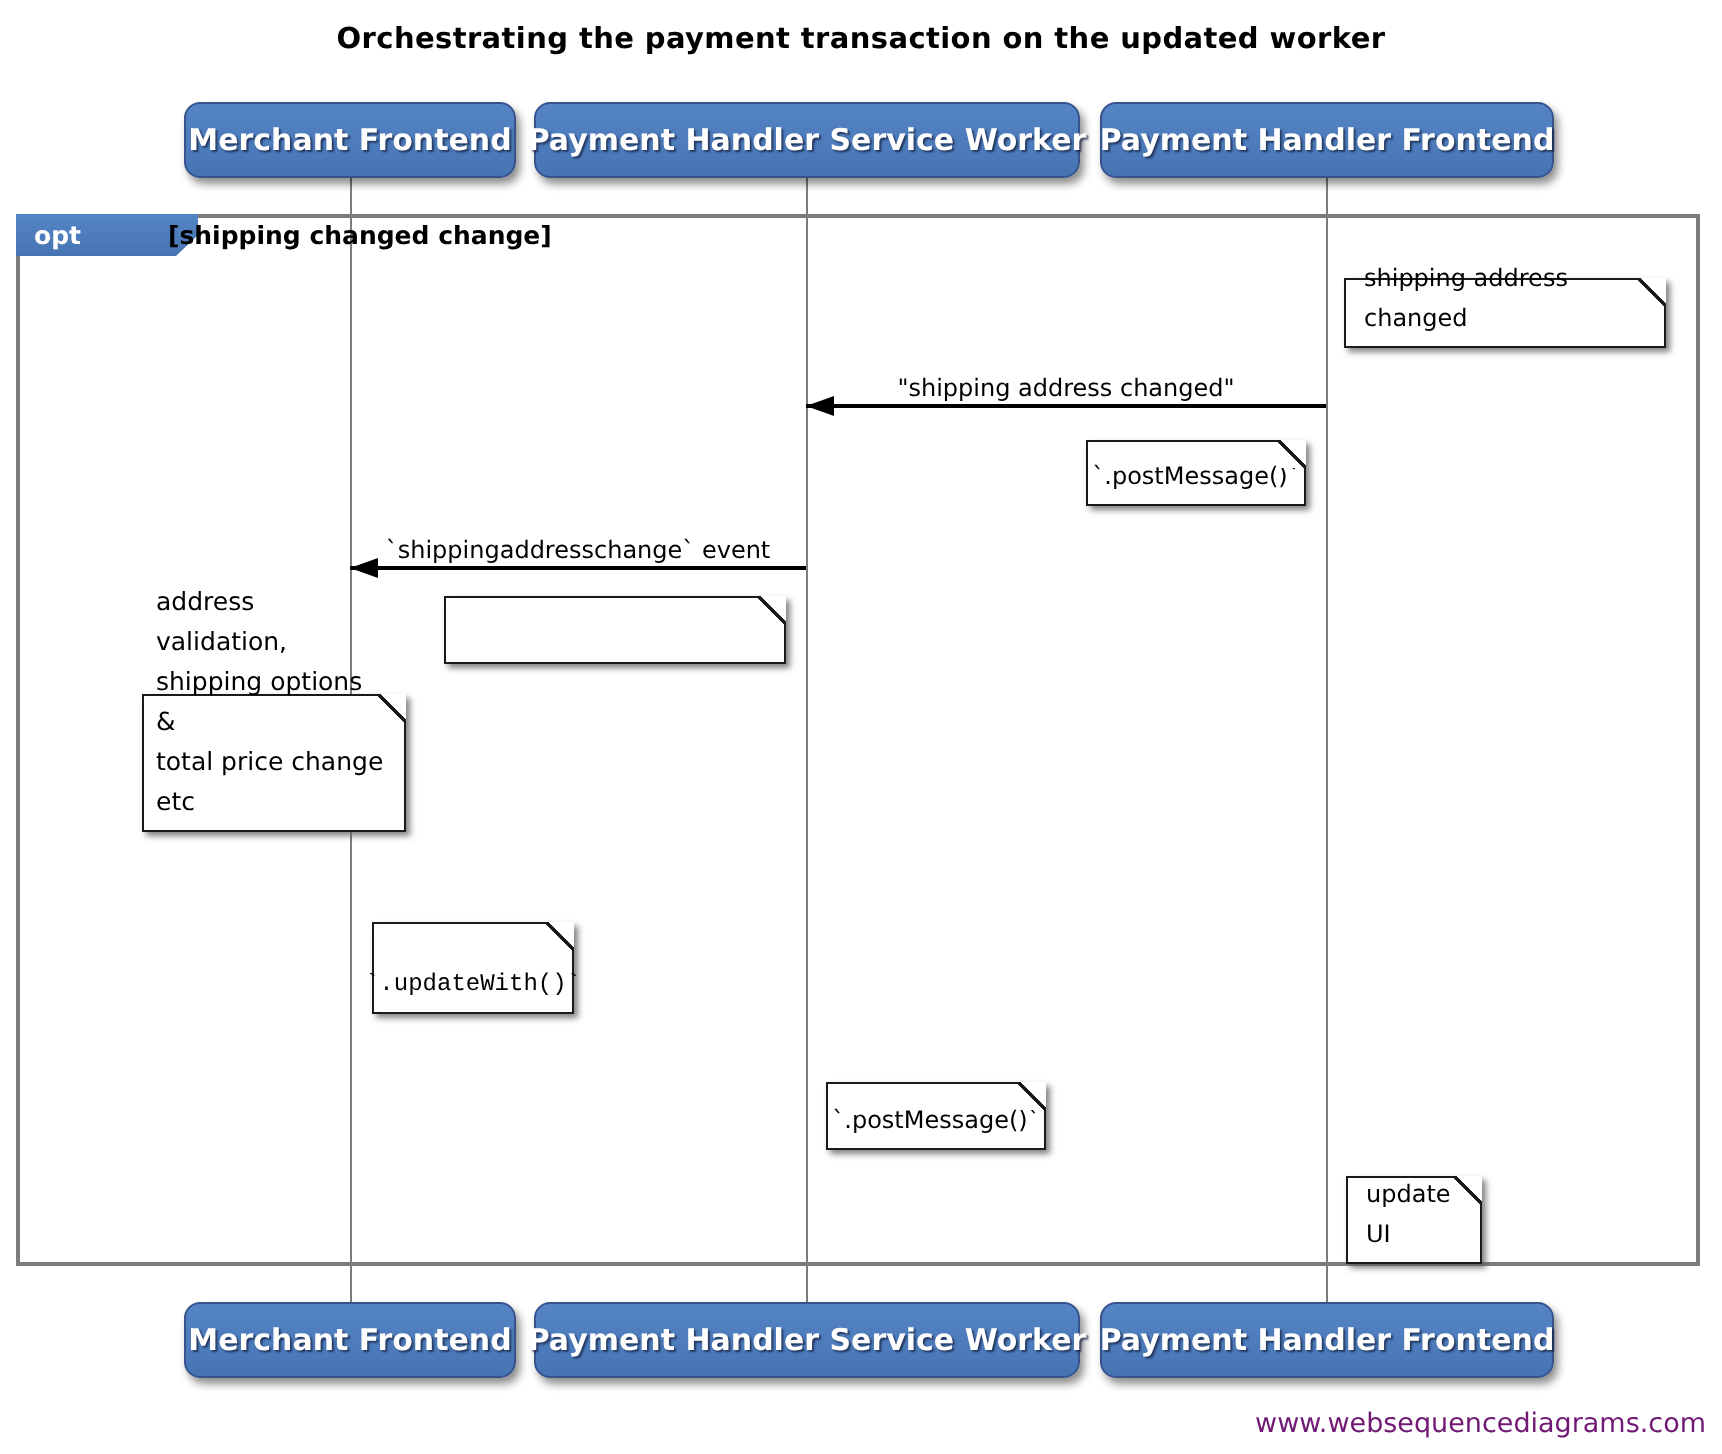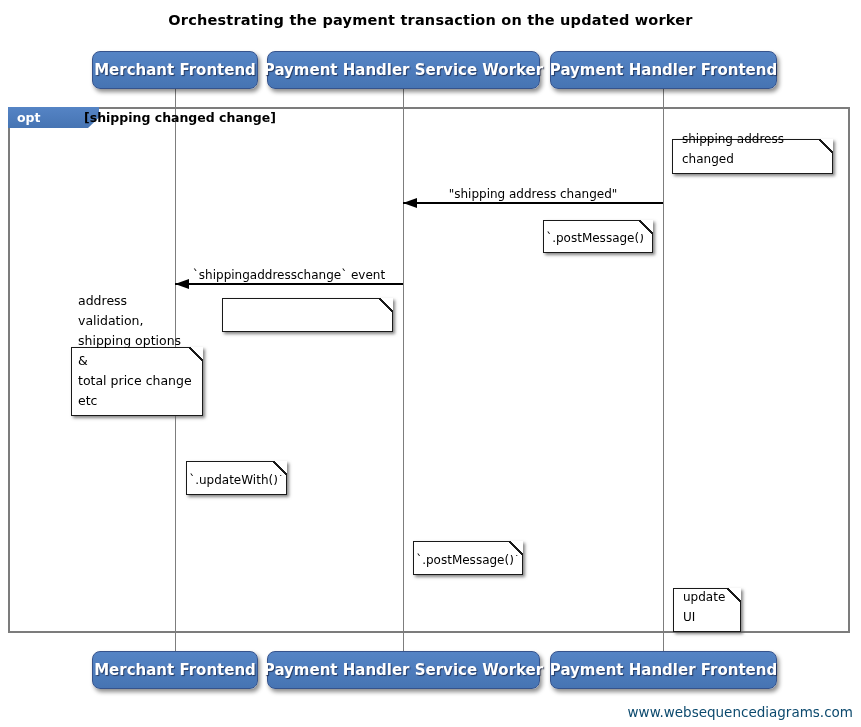--- a/index.html
+++ b/index.html
@@ -57,21 +57,21 @@
   .note.align-left { justify-content:flex-start; padding-left:6px; }
   .note-text { white-space:pre-line; line-height:20px; }
   .fold {
     position:absolute; top:-1px; right:-1px; width:14px; height:14px;
     background:linear-gradient(to bottom left,
       #ffffff 0, #ffffff calc(50% - 1px),
       #1a1a1a calc(50% - 1px), #1a1a1a calc(50% + 1px),
       #ffffff calc(50% + 1px), #ffffff 100%);
   }
   .watermark {
-    position:absolute; right:8px; bottom:7px; font-size:13.5px; color:#0c4a6e;
+    position:absolute; right:8px; bottom:7px; font-size:13.5px; color:#701a75;
   }
 </style>
 </head>
 <body>
 
 <div class="canvas">
 
   <div class="title">Orchestrating the payment transaction on the updated worker</div>
 
   <div class="lifeline" style="left:175px; top:89px; height:562px;"></div>
@@ -120,21 +120,21 @@
   </div>
 
   <div class="note align-left" style="left:31px; top:347px; width:132px; height:69px; font-size:12.5px;margin-left:40px;">
     <span class="note-text">address validation,
 shipping options &amp;
 total price change etc</span>
     <span class="fold"></span>
   </div>
 
 
-  <div class="note" style="left:186px; top:461px; width:101px; height:34px;">
+  <div class="note" style="left:186px; top:461px; width:101px; height:46px;font-family:Liberation Mono, monospace;">
     <span class="note-text">`.updateWith()`</span>
     <span class="fold"></span>
   </div>
 
 
   <div class="note" style="left:413px; top:541px; width:110px; height:34px;">
     <span class="note-text">`.postMessage()`</span>
     <span class="fold"></span>
   </div>
 

